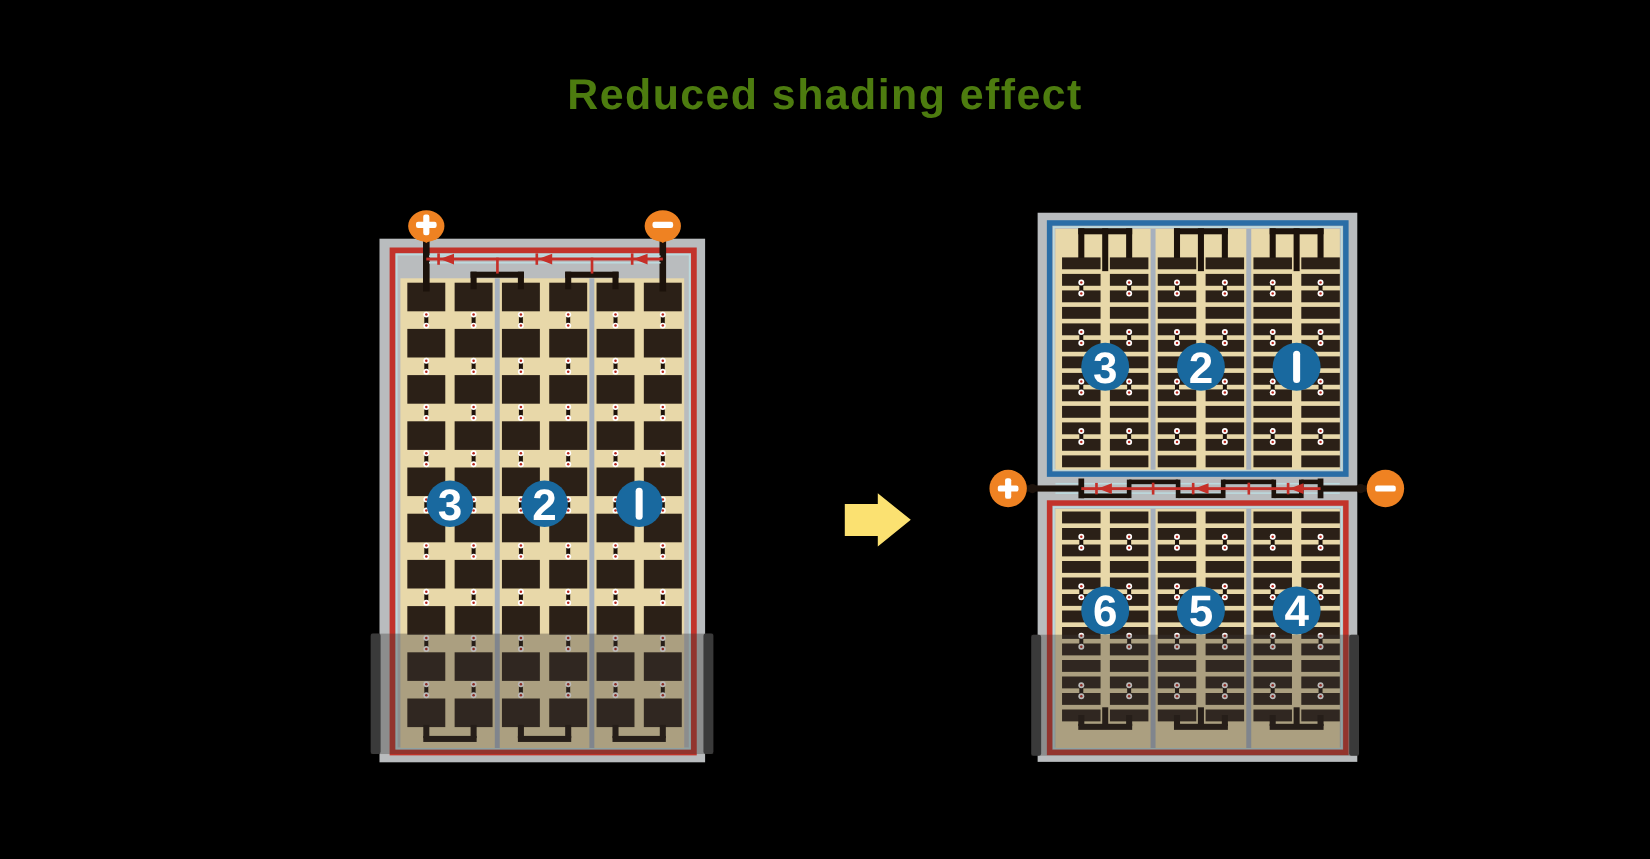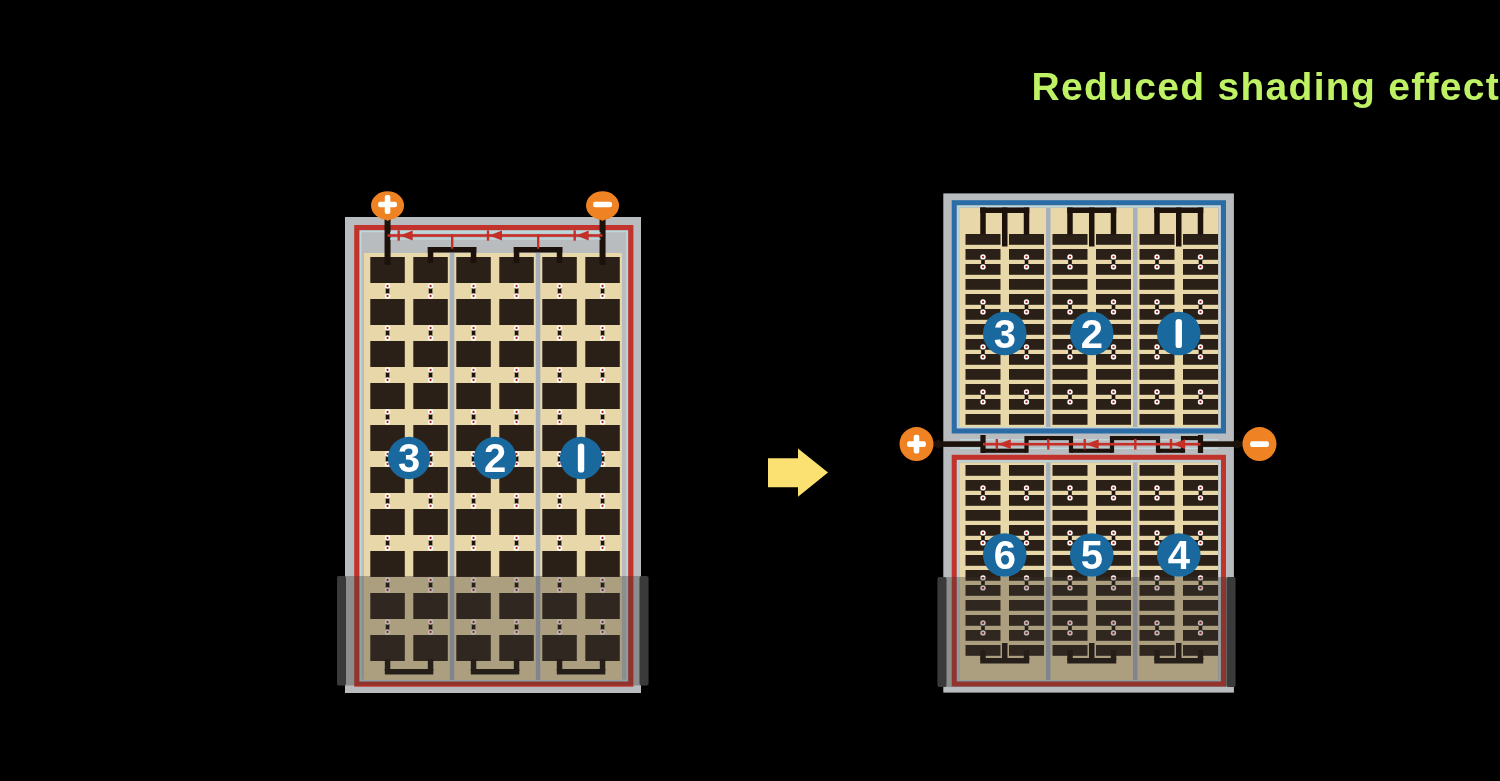--- a/index.html
+++ b/index.html
@@ -1,20 +1,20 @@
 <!DOCTYPE html>
 <html><head><meta charset="utf-8">
 <style>
 html,body{margin:0;padding:0;background:#000000;}
 #stage{position:relative;width:1500px;height:781px;background:#000000;overflow:hidden;}
 </style></head>
 <body>
 <div id="stage">
 
-<div style="position:absolute;left:0;top:65px;width:1500px;text-align:right;font-family:'Liberation Sans',sans-serif;font-weight:bold;font-size:39px;color:#bef264;letter-spacing:1.3px;">Reduced shading effect</div>
+<div style="position:absolute;left:0;top:65px;width:1500px;text-align:center;font-family:'Liberation Sans',sans-serif;font-weight:bold;font-size:39px;color:#4d7c0f;letter-spacing:1.3px;">Reduced shading effect</div>
 
 <svg width="1500" height="781" viewBox="0 0 1500 781" style="position:absolute;left:0;top:0;">
 
 <g>
         <rect x="345" y="217" width="296" height="476" fill="#b9bcbe"></rect>
       </g>
 
 <g>
         <rect x="356.8" y="227.6" width="274" height="456.5" fill="none" stroke="#c2332b" stroke-width="5.2"></rect>
       </g>

